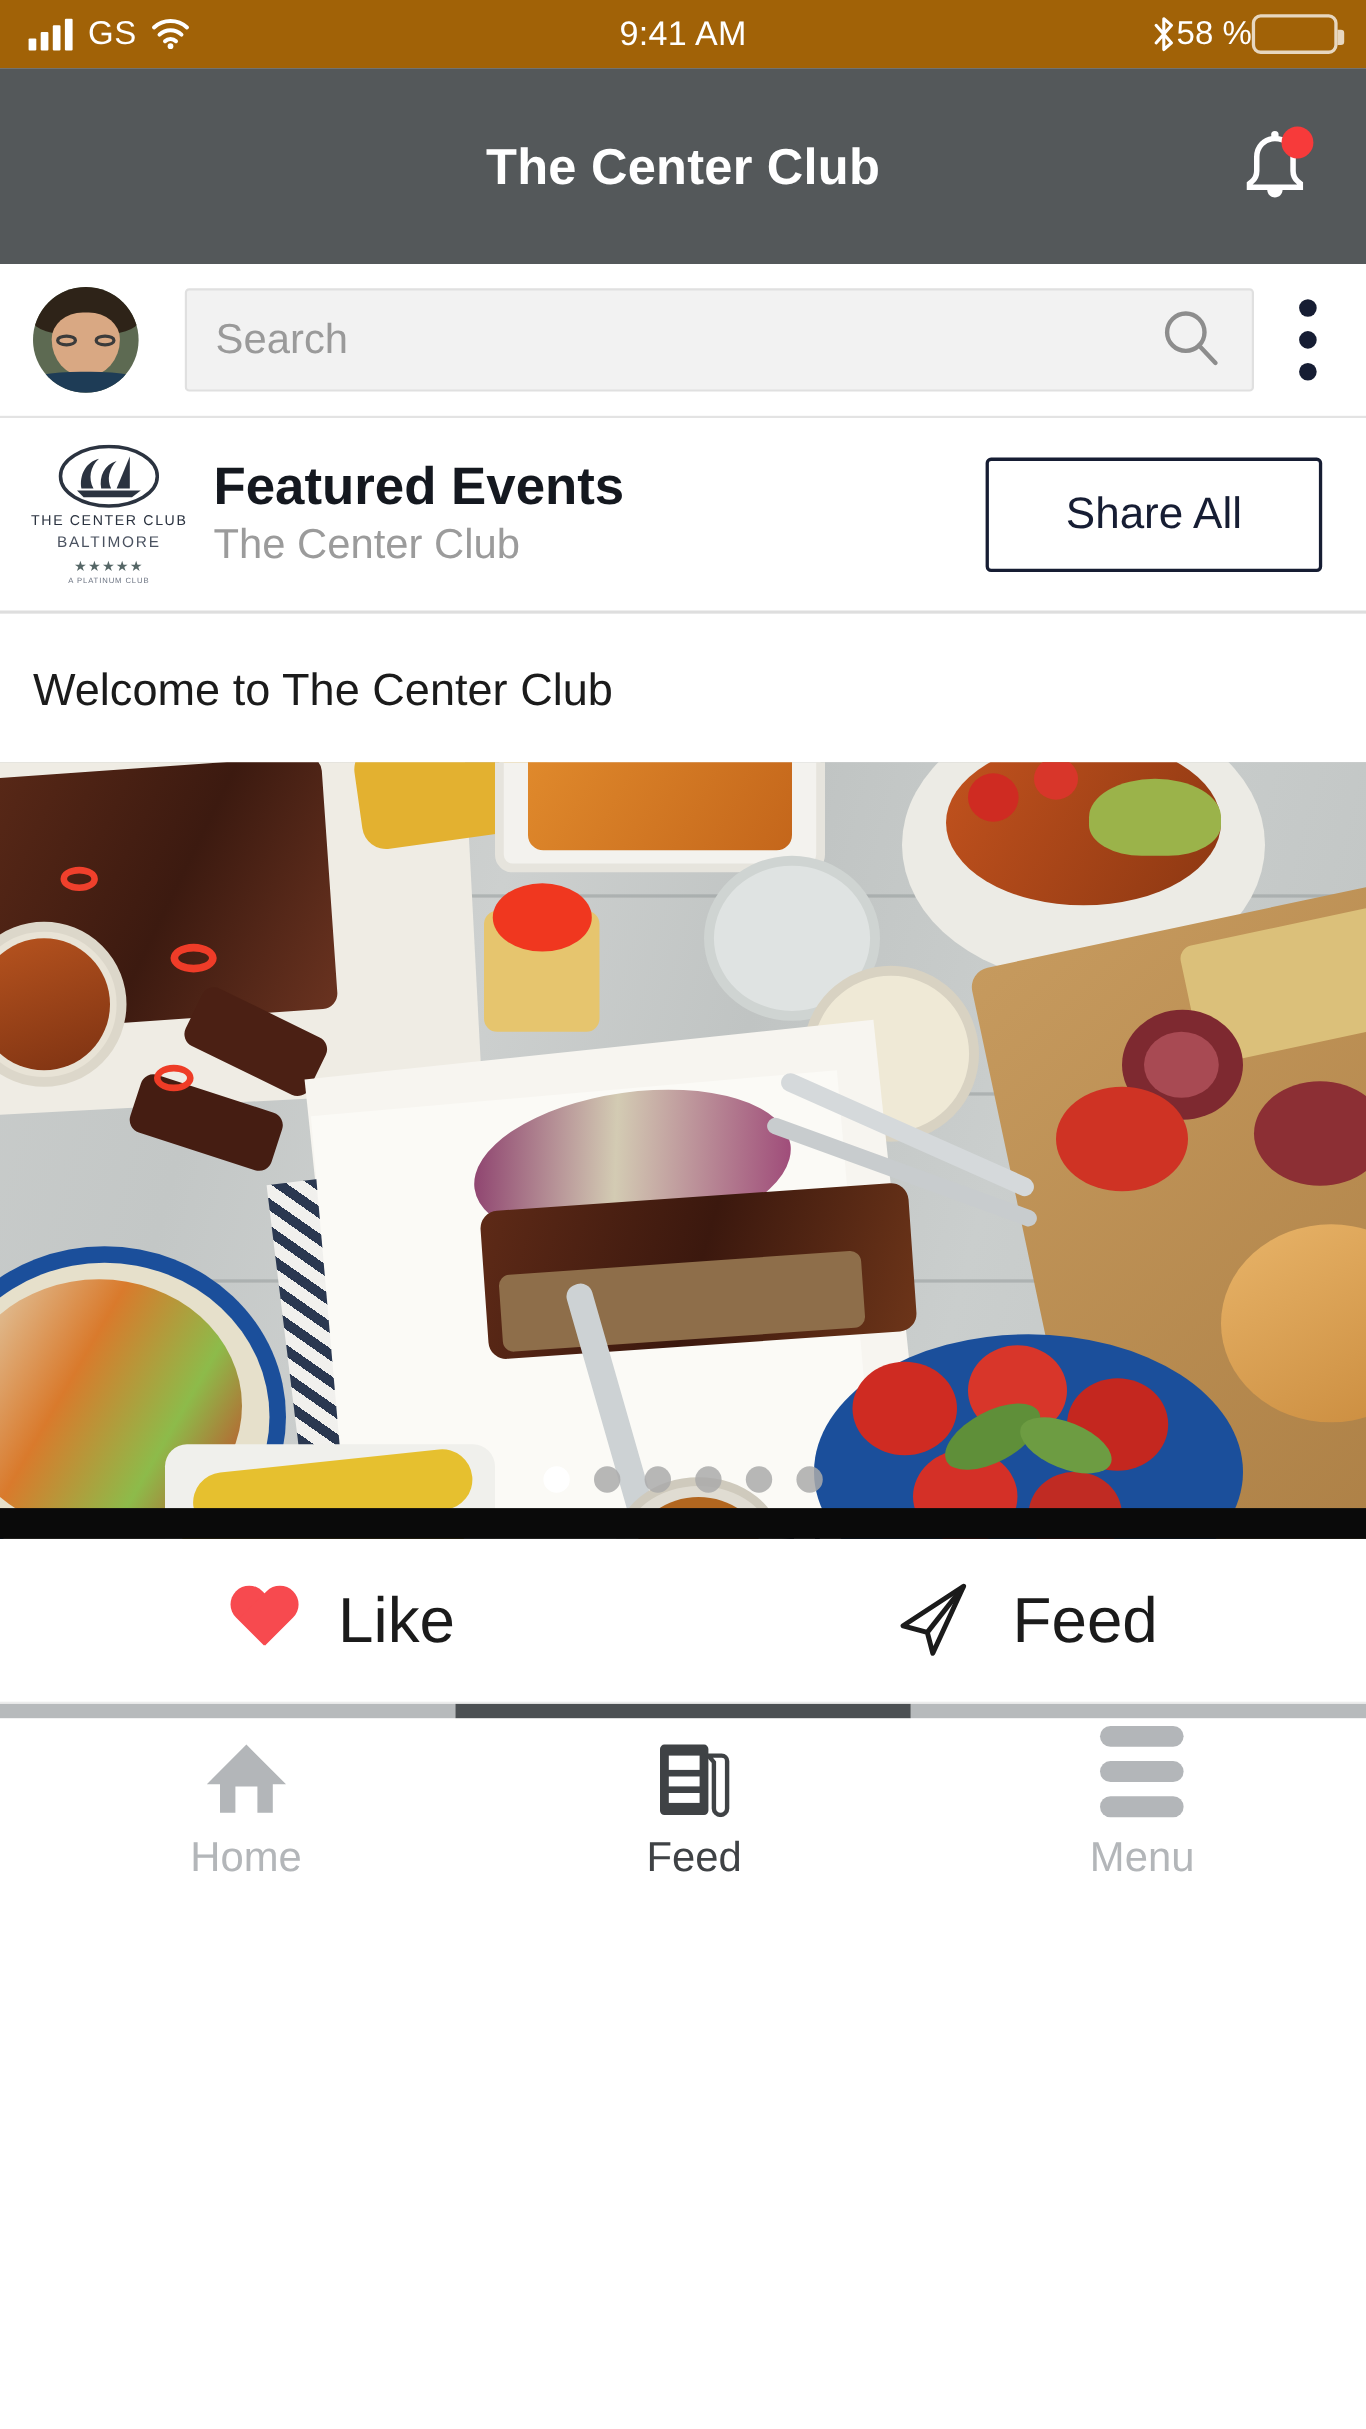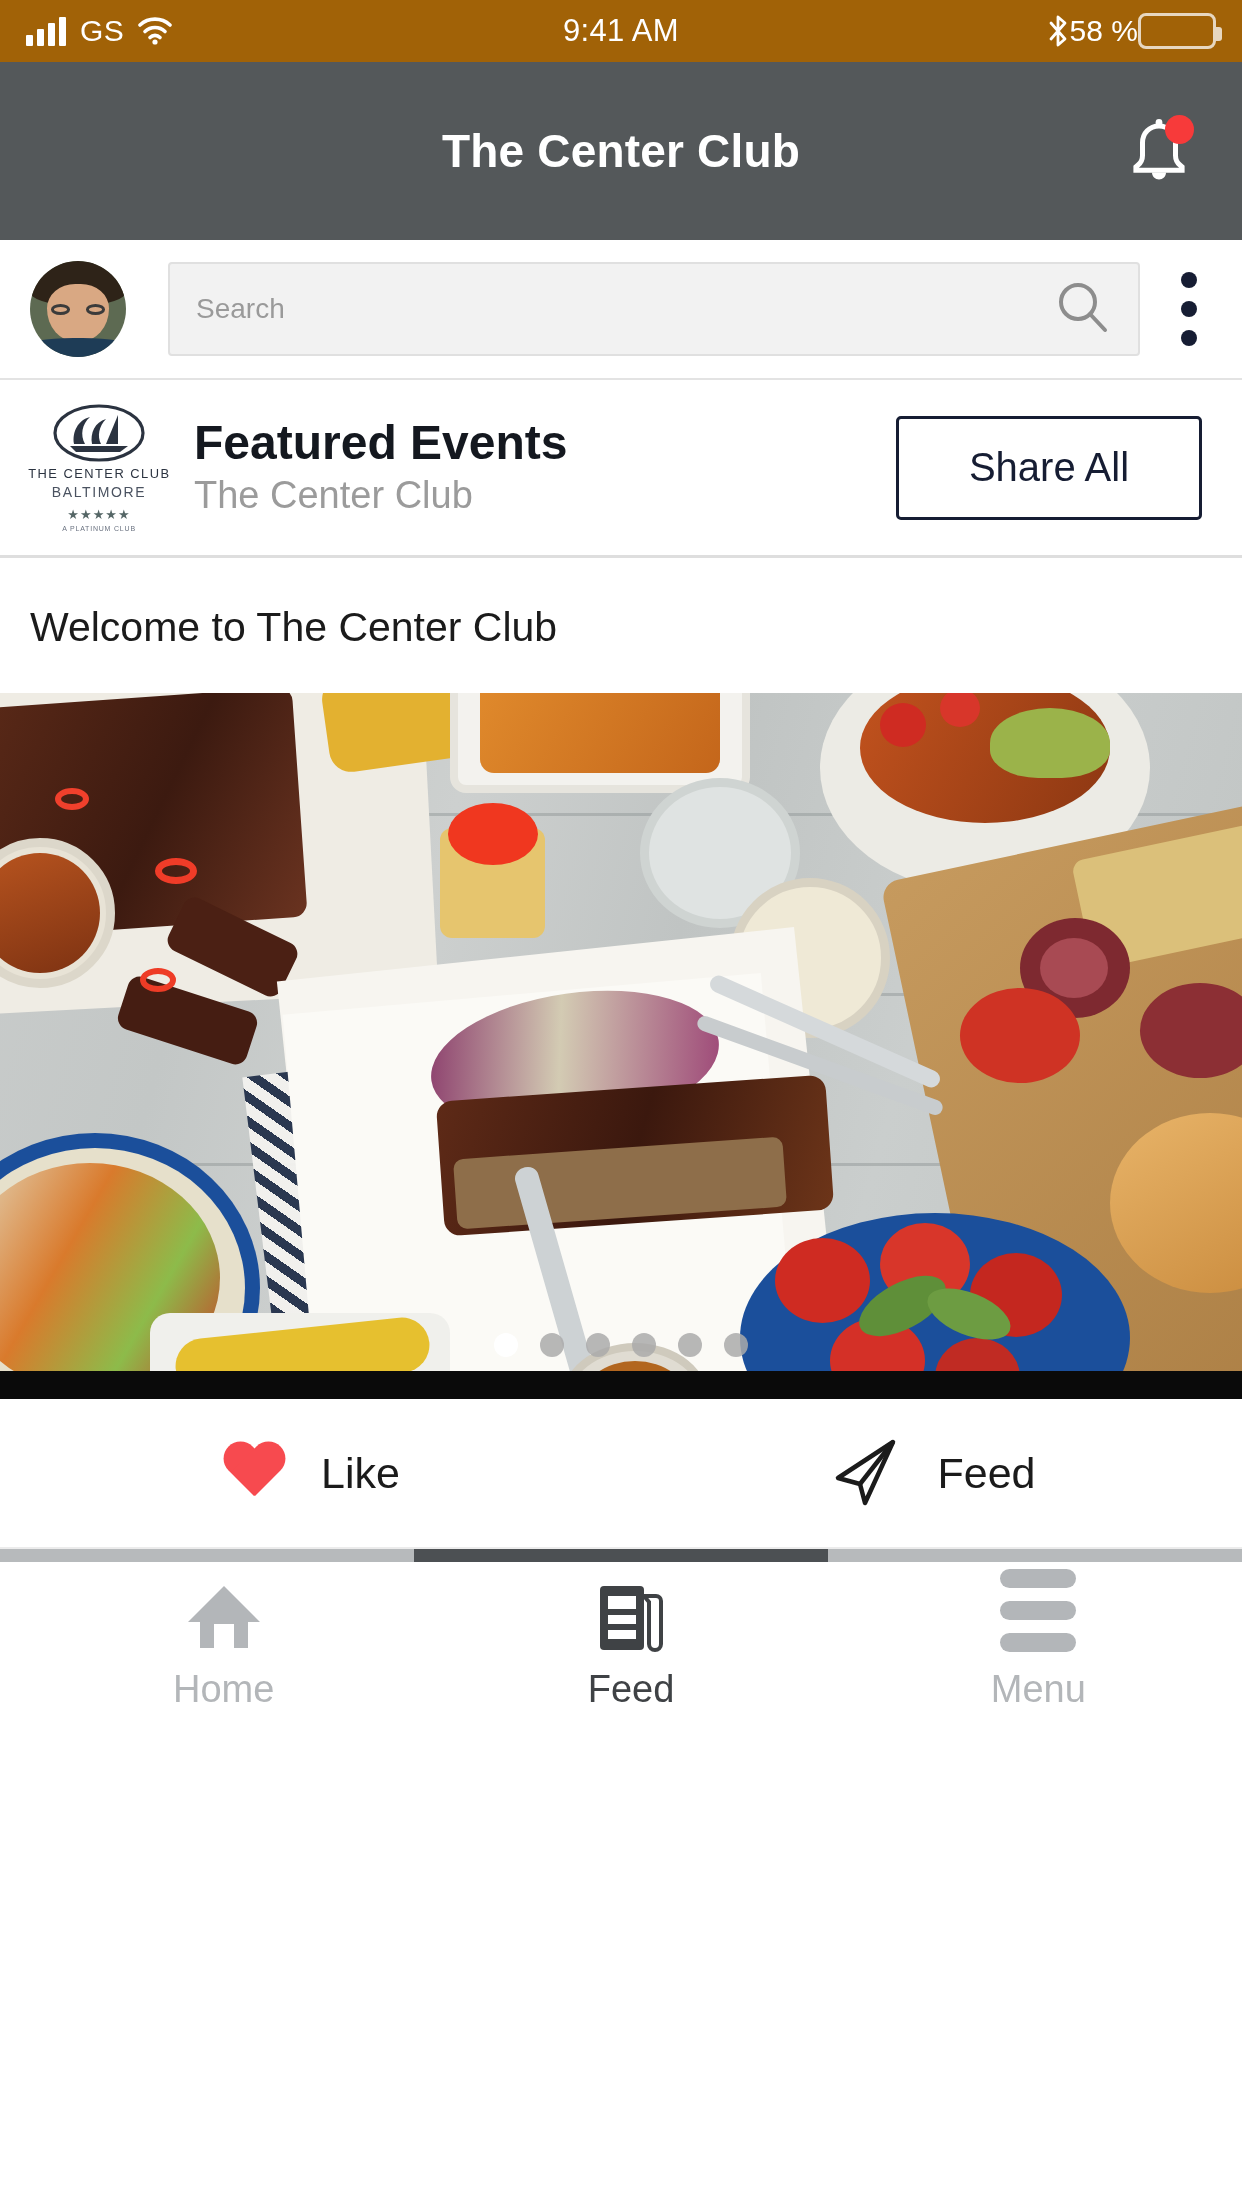--- a/index.html
+++ b/index.html
@@ -64,21 +64,21 @@
   .avatar .g1 { position:absolute; left:22%; top:45%; width:20%; height:11%; border:3px solid #3b3b3b; border-radius:50%; }
   .avatar .g2 { position:absolute; right:22%; top:45%; width:20%; height:11%; border:3px solid #3b3b3b; border-radius:50%; }
 
   .searchbox {
     flex:1; height:94px; margin:0 26px 0 42px;
     background:#f2f2f2; border:2px solid #e0e0e0; border-radius:4px;
     display:flex; align-items:center; padding:0 26px;
   }
   .searchbox input {
     flex:1; border:0; background:transparent; outline:none;
-    font-family:inherit; font-size:28px; color:#2b2b2b;
+    font-family:inherit; font-size:38px; color:#2b2b2b;
   }
   .searchbox input::placeholder { color:#9a9a9a; }
   .kebab { width:46px; flex:none; display:flex; flex-direction:column; align-items:center; gap:13px; }
   .kebab span { width:16px; height:16px; border-radius:50%; background:#161d33; display:block; }
 
   
   .featured {
     height:178px; flex:none; background:#fff;
     display:flex; align-items:center; padding:0 40px;
     border-bottom:3px solid #dedede;
@@ -121,21 +121,21 @@
   .dots i { width:24px; height:24px; border-radius:50%; background:rgba(170,170,170,.85); display:block; }
   .dots i.on { background:#ffffff; }
   .hero-bottom-band { position:absolute; left:0; right:0; bottom:0; height:28px; background:#0a0a0a; z-index:8; }
 
   
   .actions {
     flex:none; height:150px; background:#fff; display:flex;
     border-bottom:2px solid #ececec;
   }
   .action { flex:1; display:flex; align-items:center; justify-content:center; gap:34px; cursor:pointer; }
-  .action .lbl { font-size:43px; color:#1b1b1b; }
+  .action .lbl { font-size:58px; color:#1b1b1b; }
   .heart { width:66px; height:60px; position:relative; }
   .heart:before,.heart:after{
     content:""; position:absolute; top:0; width:34px; height:53px;
     background:#f74a4f; border-radius:34px 34px 0 0;
   }
   .heart:before{ left:33px; transform:rotate(-45deg); transform-origin:0 100%; }
   .heart:after{ left:0; transform:rotate(45deg); transform-origin:100% 100%; }
 
   
   .tabbar { flex:none; height:auto; background:#fff; }

